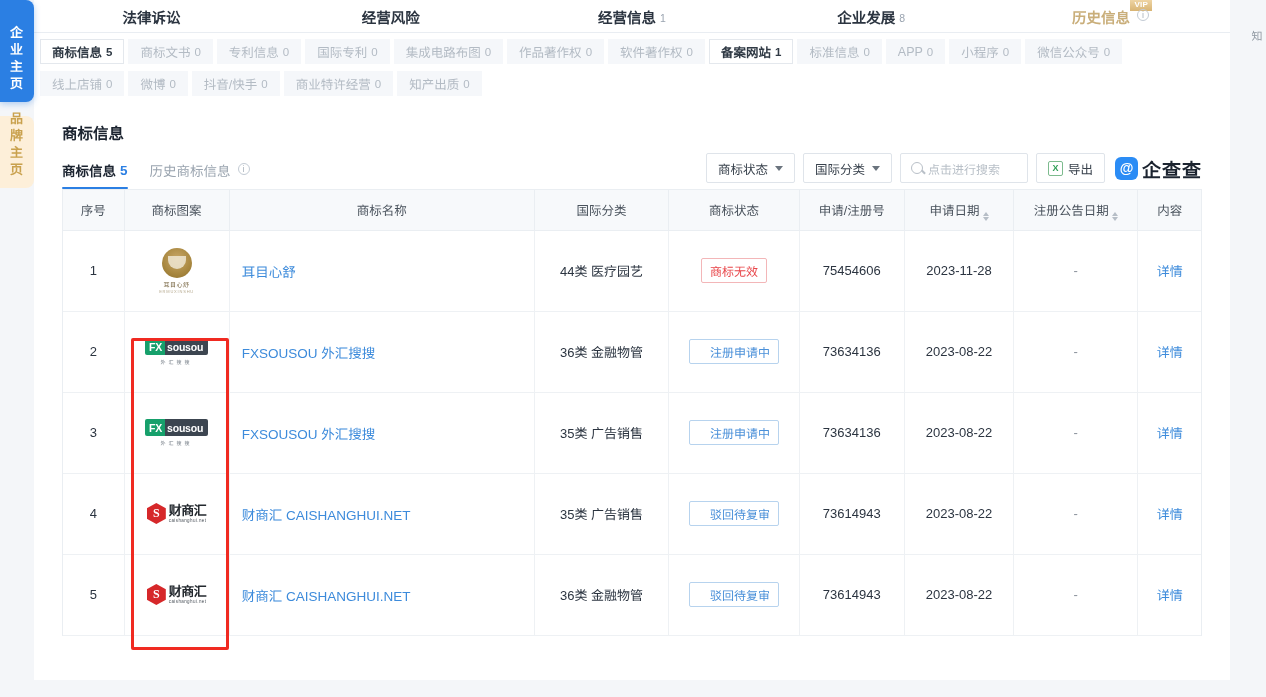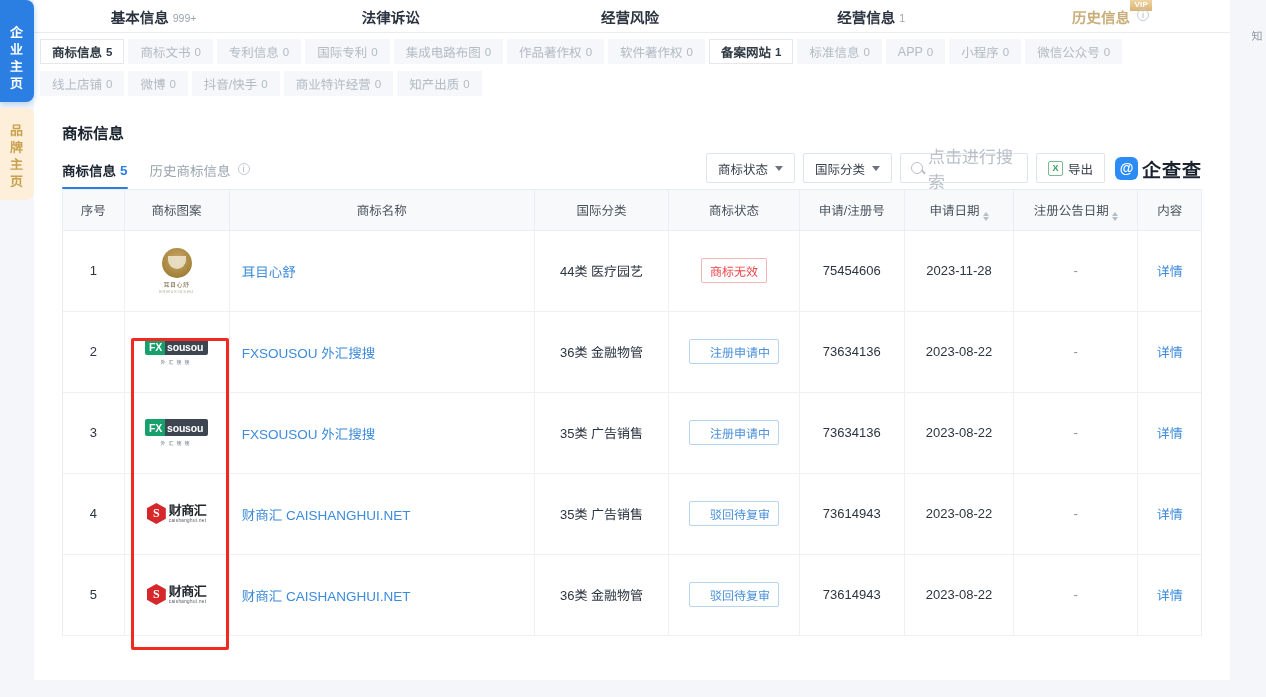--- a/index.html
+++ b/index.html
@@ -17,21 +17,21 @@
   
   .rail { position:absolute; left:0; top:0; width:34px; z-index:30; }
   .rail-tab {
     width:34px; border-radius: 0 8px 8px 0;
     display:flex; flex-direction:column; align-items:center; justify-content:flex-end;
     font-size:13px; line-height:17px; letter-spacing:1px; font-weight:700;
     padding:10px 16px; cursor:pointer;
   }
   .rail-tab.primary { background:#2b7fe3; color:#ffffff; height:102px;
      box-shadow: 0 2px 6px rgba(43,127,227,.35); }
-  .rail-tab.secondary { background:#fdefd9; color:#c9a14e; height:92px; margin-top:6px; }
+  .rail-tab.secondary { background:#fdefd9; color:#c9a14e; height:72px; margin-top:14px; }
   .rail-ch { display:block; }
 
   
   .panel {
     position:absolute; left:34px; top:0; width:1196px; background:#ffffff;
     min-height:680px;
   }
 
   
   .topnav {
@@ -98,21 +98,21 @@
   .tools{ display:flex; align-items:center; gap:8px; padding-bottom:6px; }
   .tbtn{
     height:30px; display:flex; align-items:center; gap:5px; padding:0 11px;
     border:1px solid #dfe4ea; background:#fff; font-size:12.5px; color:#39424d;
     cursor:pointer; border-radius:2px;
   }
   .caret{ width:0;height:0;border-left:4px solid transparent;border-right:4px solid transparent;
           border-top:5px solid #6b747e; margin-left:2px; }
   .searchbox{
     height:30px; width:128px; display:flex; align-items:center; gap:5px; padding:0 10px;
-    border:1px solid #dfe4ea; background:#fff; color:#b9c0c8; font-size:17px; cursor:text;
+    border:1px solid #dfe4ea; background:#fff; color:#b9c0c8; font-size:12px; cursor:text;
     border-radius:2px;
   }
   .mag{ width:12px;height:12px;border:1.6px solid #b9c0c8;border-radius:50%;position:relative;flex:0 0 auto;}
   .mag::after{content:"";position:absolute;width:5px;height:1.6px;background:#b9c0c8;
     transform:rotate(45deg);right:-4px;bottom:0px;}
   .xls{
     width:15px;height:15px;border:1px solid #7dbb8e;border-radius:2px;background:#fff;
     color:#2f9e55;font-size:9px;font-weight:700;display:flex;align-items:center;justify-content:center;
   }
   .brand{ display:flex; align-items:center; gap:4px; margin-left:2px; }
@@ -219,34 +219,34 @@
     </div>
     <div class="rail-tab secondary">
       <span class="rail-ch">品牌主页</span>
     </div>
   </div>
 
   <div class="panel">
 
     <div class="topnav">
       <div class="topnav-item">
-        <span>基本信息</span>
-        <span class="cnt">999+</span>
-      </div>
-      <div class="topnav-item">
         <span>法律诉讼</span>
         <span class="cnt"></span>
       </div>
       <div class="topnav-item">
         <span>经营风险</span>
         <span class="cnt"></span>
       </div>
       <div class="topnav-item">
         <span>经营信息</span>
         <span class="cnt">1</span>
+      </div>
+      <div class="topnav-item">
+        <span>企业发展</span>
+        <span class="cnt">8</span>
       </div>
       <div class="topnav-item muted">
         <span class="vip-badge">VIP</span>
         <span>历史信息</span>
         <span class="info-i">i</span>
       </div>
     </div>
 
     <div class="subnav">
       <div class="chiprow">

